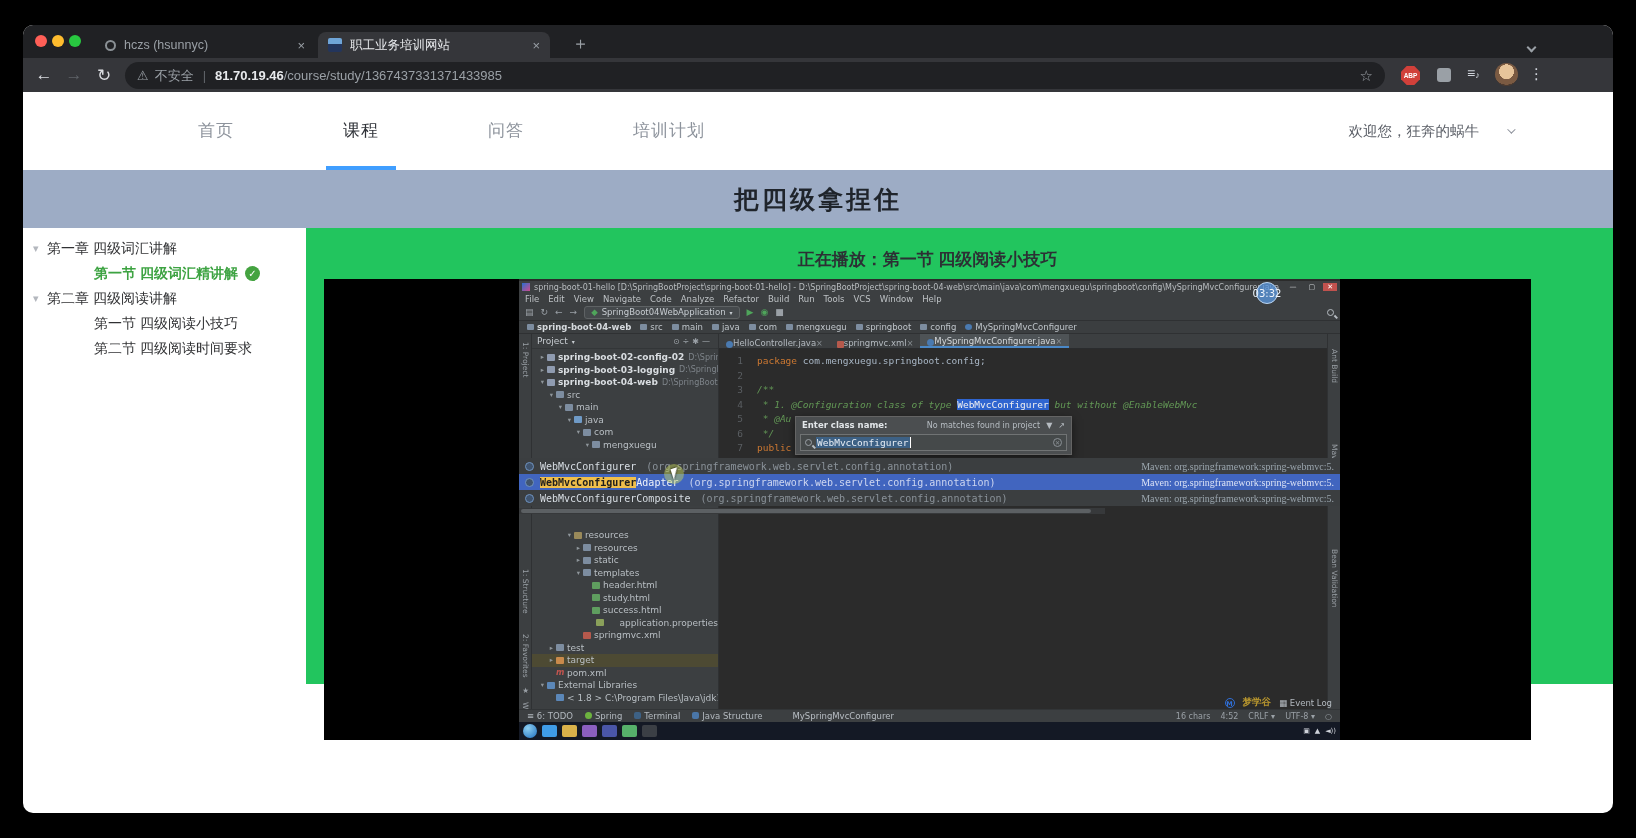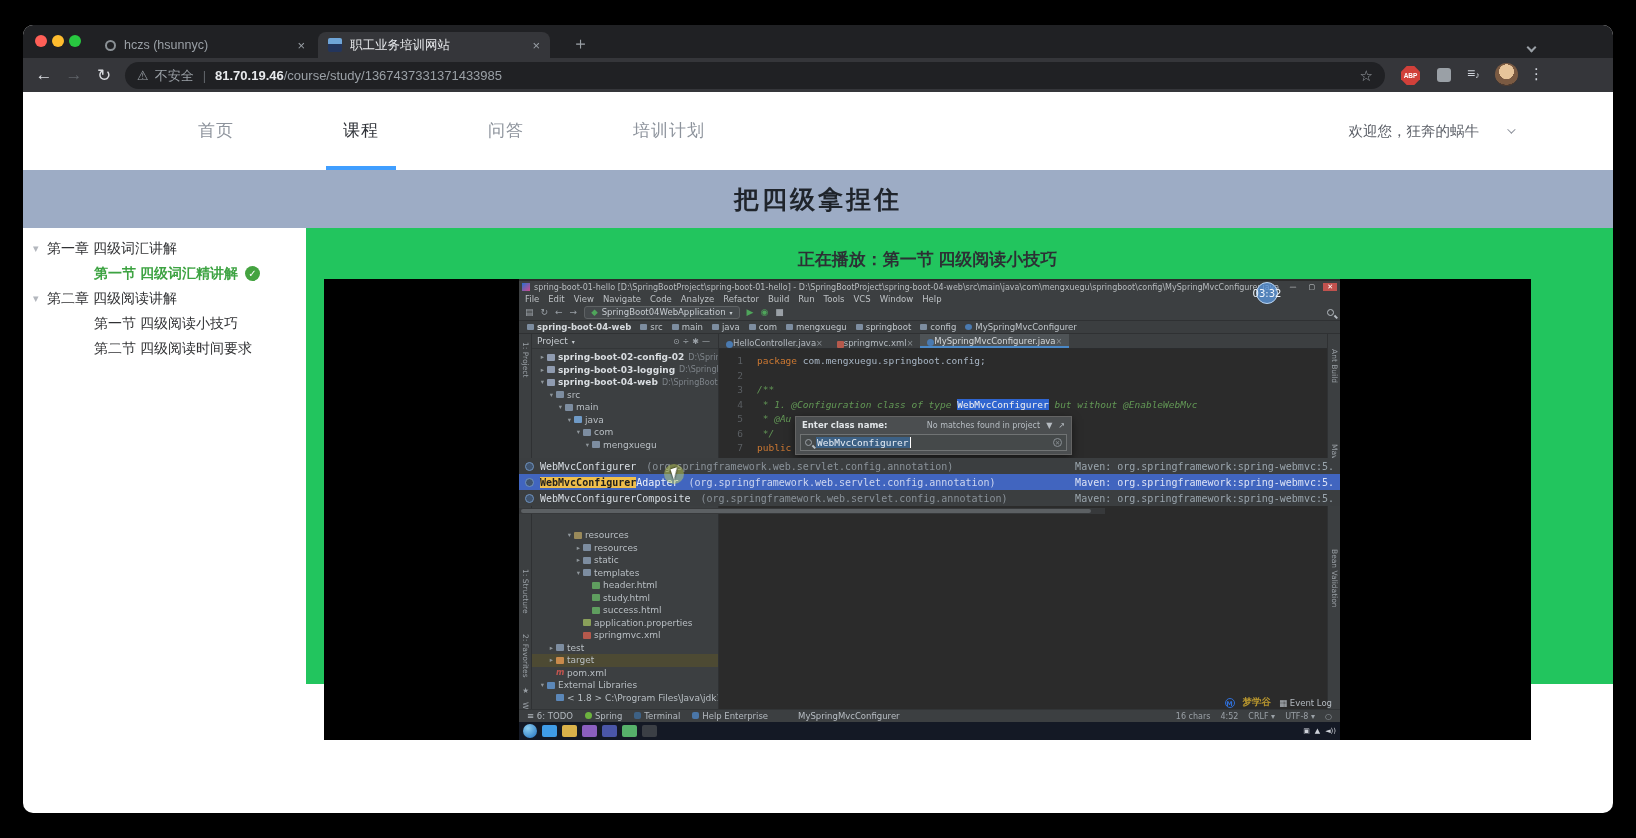--- a/index.html
+++ b/index.html
@@ -144,21 +144,21 @@
     color:#8a9095; font-size:6px; line-height:8px; text-align:center; }
 
   .sug { left:0; width:821px; height:16px; background:#3b3e40; display:flex; align-items:center;
     padding:0 6px; z-index:6; font-family:"DejaVu Sans Mono","Liberation Mono",monospace; font-size:10px; }
   .sug.sel { background:#4165bf; }
   .cls-ico { width:9px; height:9px; border-radius:50%; background:#40546e; border:1px solid #6f93bf;
     margin-right:6px; flex:0 0 auto; }
   .sug .nm { color:#d7dde3; }
   .sug .pk { color:#8a9299; margin-left:10px; }
   .sug.sel .pk { color:#cdd6f0; }
-  .sug .mvn { margin-left:auto; color:#9aa5ad; }
+  .sug .mvn { margin-left:auto; color:#9aa5ad;font-family:Liberation Serif, serif; }
   .sug.sel .mvn { color:#dbe2f5; }
   .sug .match { background:#f0bf4b; color:#1e1e1e; font-weight:bold; }
   .sug.sel .nm { color:#eef2fa; }
   .hscroll { left:0px; top:229px; width:586px; height:6px; background:#37393b; z-index:6; }
   .hscroll .thumb { margin:1px 2px; height:4px; width:570px; background:#5c6063; border-radius:2px; }
 
   .glow { left:145px; top:185px; width:20px; height:20px; border-radius:50%;
     background:rgba(205,220,90,.45); z-index:8; }
   .pointer { left:153px; top:189px; width:0; height:0; border-top:11px solid #fff;
     border-right:7px solid transparent; transform:rotate(-18deg);
@@ -446,21 +446,21 @@
                 <div class="tr-row" style="padding-left: 51px;">
                   <span class="cr"></span>
                   <span class="tr-ico ico-html"></span>
                   <span class="tr-name">study.html</span>
                 </div>
                 <div class="tr-row" style="padding-left: 51px;">
                   <span class="cr"></span>
                   <span class="tr-ico ico-html"></span>
                   <span class="tr-name">success.html</span>
                 </div>
-                <div class="tr-row" style="padding-left: 42px;">
+                <div class="tr-row" style="padding-left: 42px; justify-content: space-between;">
                   <span class="cr"></span>
                   <span class="tr-ico ico-props"></span>
                   <span class="tr-name">application.properties</span>
                 </div>
                 <div class="tr-row" style="padding-left: 42px;">
                   <span class="cr"></span>
                   <span class="tr-ico ico-xml"></span>
                   <span class="tr-name">springmvc.xml</span>
                 </div>
                 <div class="tr-row" style="padding-left: 15px;">
@@ -563,21 +563,21 @@
           <div class="abs stripA">
             <span class="wm-m">M</span>
             <span class="wm-t">梦学谷</span>
             <span class="evlog">▦ <span>Event Log</span></span>
           </div>
 
           <div class="abs stripB">
             <span>≡ <span>6: TODO</span></span>
             <span><span class="sb-ico" style="background:#6db33f;border-radius:50%"></span><span>Spring</span></span>
             <span><span class="sb-ico" style="background:#3d6185"></span><span>Terminal</span></span>
-            <span><span class="sb-ico" style="background:#4a76a8"></span><span>Help Enterprise</span></span>
+            <span><span class="sb-ico" style="background:#4a76a8"></span><span>Java Structure</span></span>
             <span class="sb-class">MySpringMvcConfigurer</span>
             <span class="sb-right">
               <span>16 chars</span>
               <span>4:52</span>
               <span><span>CRLF</span> ▾</span>
               <span><span>UTF-8</span> ▾</span>
               <span>○</span>
             </span>
           </div>
 

